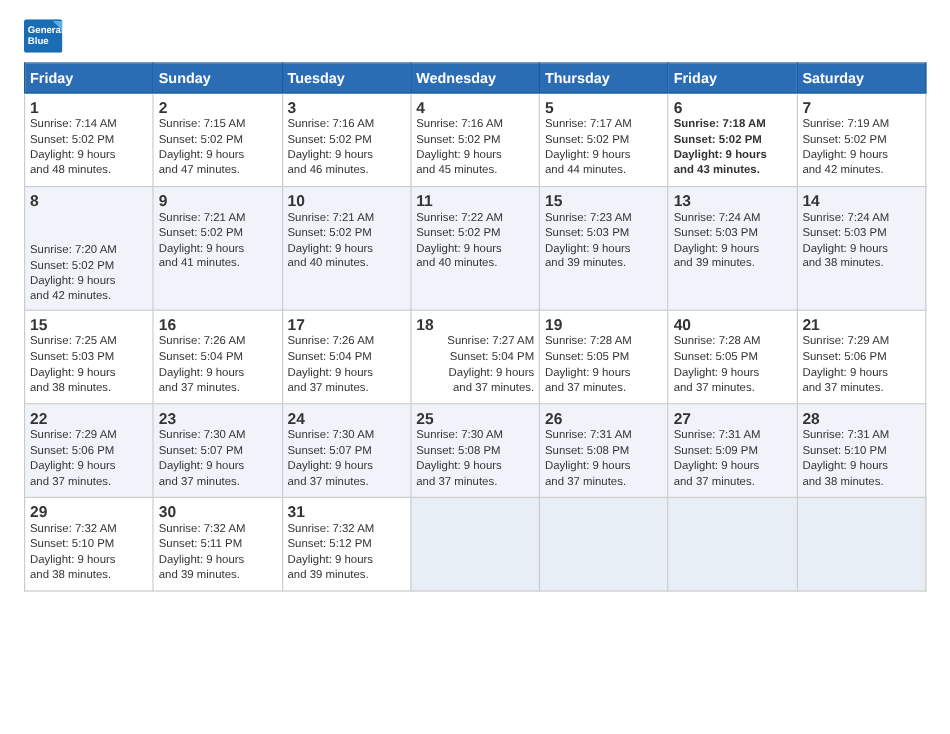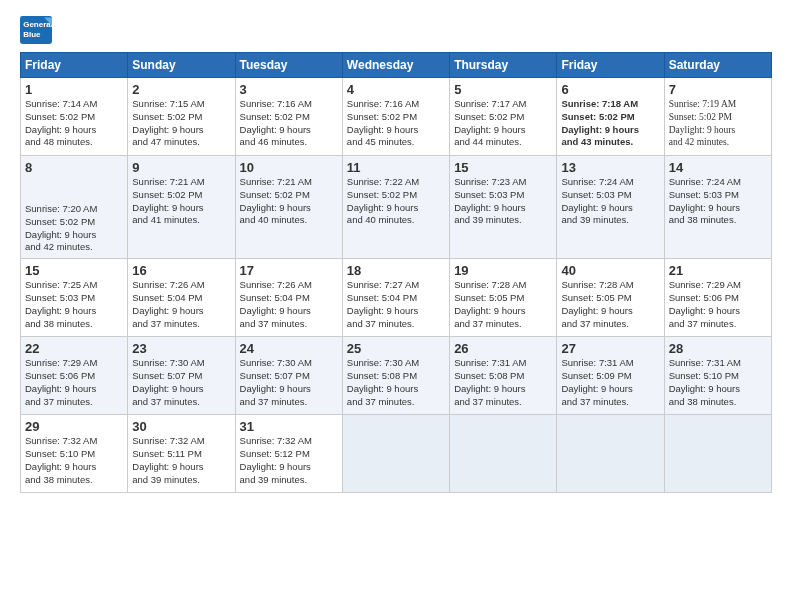--- a/index.html
+++ b/index.html
@@ -150,21 +150,21 @@
         </td>
         <td>
           <span class="day-num">6</span>
           <div class="cell-content" style="white-space: pre-line; font-weight: bold;">Sunrise: 7:18 AM
 Sunset: 5:02 PM
 Daylight: 9 hours
 and 43 minutes.</div>
         </td>
         <td>
           <span class="day-num">7</span>
-          <div class="cell-content" style="white-space: pre-line; font-family: Liberation Serif, serif;">Sunrise: 7:19 AM
+          <div class="cell-content" style="white-space: pre-line;">Sunrise: 7:19 AM
 Sunset: 5:02 PM
 Daylight: 9 hours
 and 42 minutes.</div>
         </td>
       </tr>
       <tr>
         <td>
           <span class="day-num">8</span>
           <div class="cell-content" style="white-space: pre-line; margin-top: 28px;">Sunrise: 7:20 AM
 Sunset: 5:02 PM
@@ -231,21 +231,21 @@
         </td>
         <td>
           <span class="day-num">17</span>
           <div class="cell-content" style="white-space: pre-line;">Sunrise: 7:26 AM
 Sunset: 5:04 PM
 Daylight: 9 hours
 and 37 minutes.</div>
         </td>
         <td>
           <span class="day-num">18</span>
-          <div class="cell-content" style="white-space: pre-line;">Sunrise: 7:27 AM
+          <div class="cell-content" style="white-space: pre-line; text-align: right;">Sunrise: 7:27 AM
 Sunset: 5:04 PM
 Daylight: 9 hours
 and 37 minutes.</div>
         </td>
         <td>
           <span class="day-num">19</span>
           <div class="cell-content" style="white-space: pre-line;">Sunrise: 7:28 AM
 Sunset: 5:05 PM
 Daylight: 9 hours
 and 37 minutes.</div>

